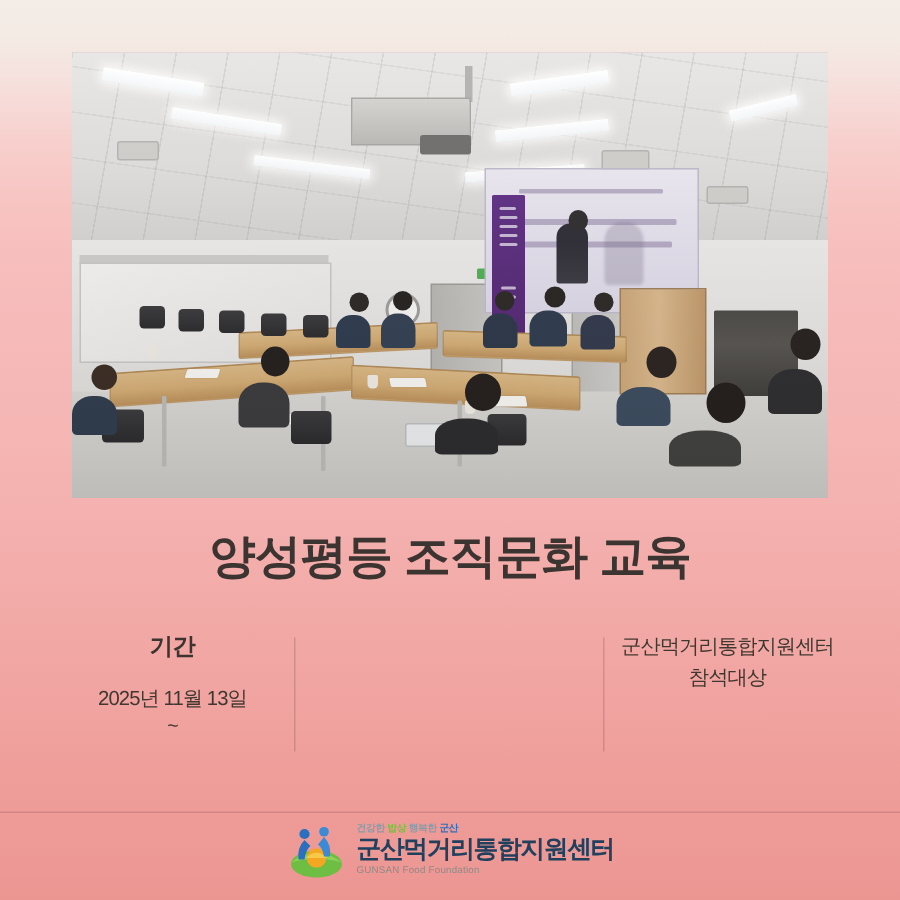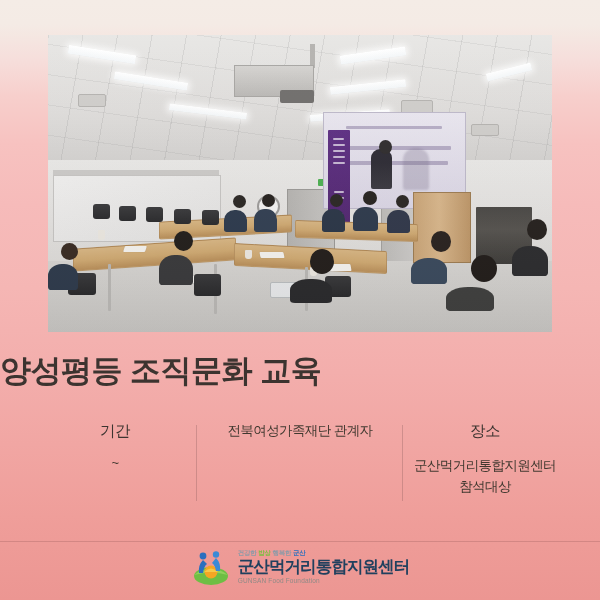--- a/index.html
+++ b/index.html
@@ -263,21 +263,21 @@
     position: absolute; inset: 0;
     background: linear-gradient(to bottom, rgba(255,255,255,.05), rgba(0,0,0,.04));
     pointer-events: none;
   }
 
   
   .title {
     position: absolute;
     left: 0; right: 0;
     top: 350px;
-    text-align: left;
+    text-align: center;
     font-size: 31px;
     font-weight: bold;
     letter-spacing: -0.5px;
     color: #3c3430;
     white-space: nowrap;
   }
 
   
   .info {
     position: absolute;
@@ -290,21 +290,21 @@
     flex: 1 1 0;
     text-align: center;
     padding: 0 4px;
   }
   .info-col.col-period { flex: 0 0 170px; }
   .info-col.col-target { flex: 1 1 auto; }
   .info-col.col-place  { flex: 0 0 170px; }
 
   .info-head {
     font-size: 15.5px;
-    font-weight: normal;
+    font-weight: bold;
     color: #3c3430;
     letter-spacing: -0.4px;
     margin-bottom: 14px;
   }
   .info-line {
     font-size: 13.5px;
     color: #40382f;
     letter-spacing: -0.6px;
     line-height: 1.55;
     white-space: nowrap;
@@ -505,29 +505,28 @@
 
   <div class="title">양성평등 조직문화 교육</div>
 
   <div class="vdiv v1"></div>
   <div class="vdiv v2"></div>
 
   <div class="info">
 
     <div class="info-col col-period">
       <div class="info-head">기간</div>
+      <div class="info-line">2025년 11월 13일</div>
       <div class="info-line tilde">~</div>
     </div>
 
     <div class="info-col col-target">
-      <div class="info-line">전북여성가족재단 관계자</div>
     </div>
 
     <div class="info-col col-place">
-      <div class="info-head">장소</div>
       <div class="info-line">군산먹거리통합지원센터</div>
       <div class="info-line">참석대상</div>
     </div>
   </div>
 
   <div class="hrule"></div>
 
   <div class="logo">
     <div class="logo-mark">
       <svg viewBox="0 0 40 38" width="40" height="38" aria-hidden="true">

